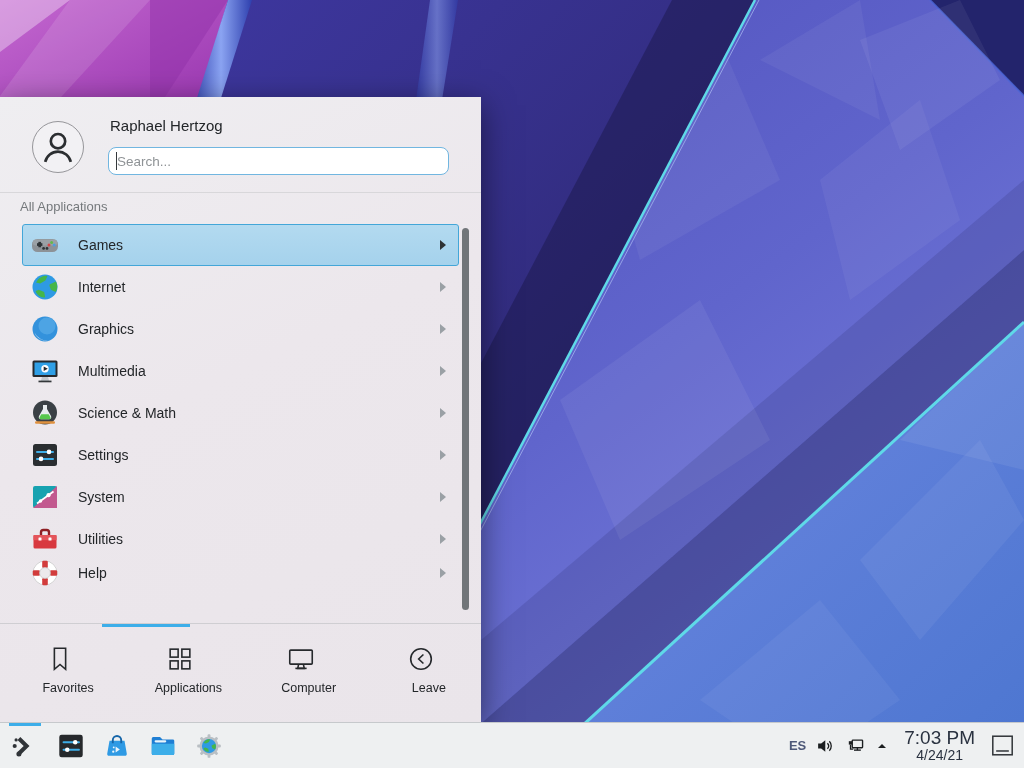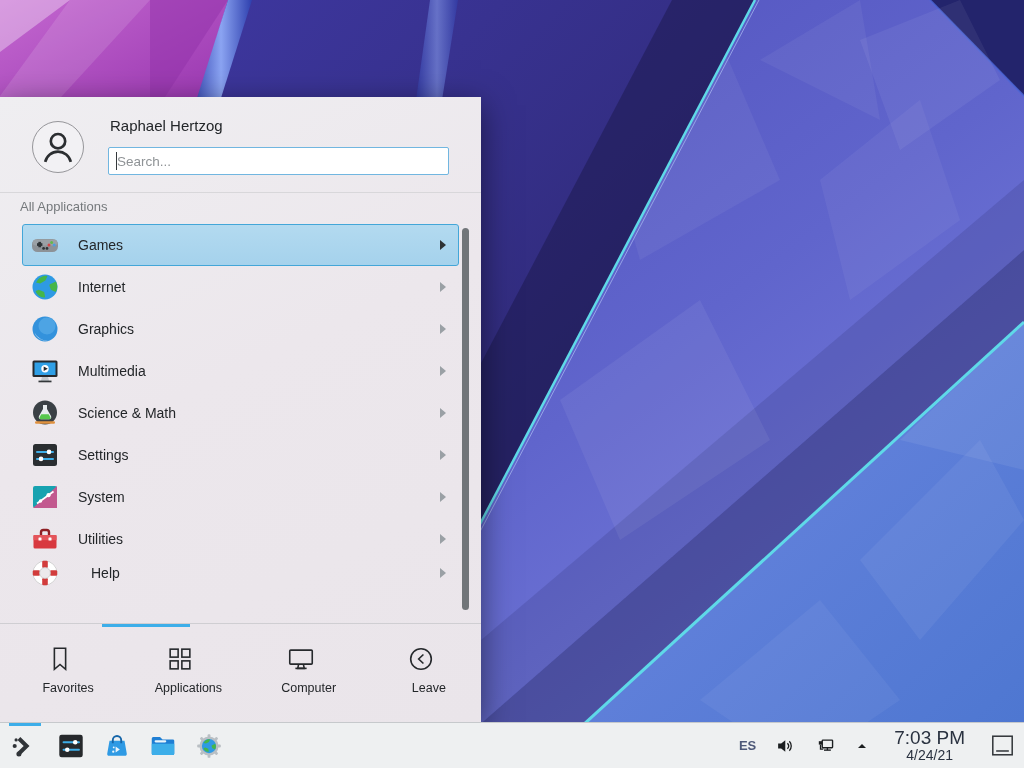--- a/index.html
+++ b/index.html
@@ -12,31 +12,31 @@
     background:linear-gradient(155deg,#efeef1 0%,#ece7ec 45%,#eae5ea 100%);
     box-shadow:0 8px 30px rgba(0,0,0,.5);}
   .launcher-header{position:absolute;left:0;top:0;width:481px;height:96px;
     border-bottom:1px solid #d8d7da;box-sizing:border-box;}
   .avatar{position:absolute;left:32px;top:24px;width:50px;height:50px;border-radius:50%;
     border:1px solid #96969a;background:#f2f1f4;}
   .avatar svg{width:100%;height:100%;}
   .user-name{position:absolute;left:110px;top:20px;font-size:15px;color:#232629;}
   .search-wrap{position:absolute;left:108px;top:50px;width:341px;height:28px;}
   .search-input{box-sizing:border-box;width:100%;height:100%;border:1px solid #71b6e0;
-    border-radius:2px;background:#fff;font-family:inherit;font-size:13.5px;color:#232629;
+    border-radius:8px;background:#fff;font-family:inherit;font-size:13.5px;color:#232629;
     padding:4px 8px;outline:none;}
   .search-input::placeholder{color:#8f9396;}
   .text-caret{position:absolute;left:8px;top:5px;width:1px;height:18px;background:#34383b;}
 
   .section-label{position:absolute;left:20px;top:102px;font-size:13px;color:#75797c;}
 
   .app-list{position:absolute;left:0;top:127px;width:460px;height:399px;overflow:hidden;}
   .app-row{box-sizing:border-box;height:42px;margin:0 1px 0 22px;display:flex;align-items:center;
     border:1px solid transparent;border-radius:3px;padding:0 12px 0 6px;}
-  .app-row:last-child{margin-top:-8px;gap:13px;}
+  .app-row:last-child{margin-top:-8px;}
   .app-row.selected{background:linear-gradient(180deg,#b3daf0,#a5d2ec);border-color:#43a6d8;}
   .app-icon{width:32px;height:32px;flex:0 0 32px;}
   .app-icon svg{width:100%;height:100%;display:block;}
   .app-label{font-size:14px;color:#232629;margin-left:17px;}
   .arrow{margin-left:auto;width:0;height:0;border-top:5px solid transparent;
     border-bottom:5px solid transparent;border-left:6px solid #9aa0a5;}
   .app-row.selected .arrow{border-left-color:#2e3234;}
 
   .scrollbar{position:absolute;right:12px;top:131px;width:7px;height:382px;
     border-radius:3.5px;background:#717579;}
@@ -50,21 +50,21 @@
   .tab-label{margin-top:7px;font-size:12.5px;color:#232629;margin-left:16px;}
 
   
   .taskbar{position:absolute;left:0;bottom:0;width:1024px;height:46px;background:#eef0f1;
     border-top:1px solid #c6c9cc;box-sizing:border-box;display:flex;align-items:center;}
   .task-icons{display:flex;align-items:center;gap:16px;padding-left:10px;}
   .task-icon{position:relative;width:30px;height:30px;}
   .task-icon svg{width:100%;height:100%;display:block;}
   .task-icon.selected::before{content:"";position:absolute;left:-1px;top:-8px;width:32px;height:3px;
     background:#3daee9;}
-  .tray{margin-left:auto;display:flex;align-items:center;gap:18px;}
+  .tray{margin-left:auto;display:flex;align-items:center;gap:8px;}
   .kbd-layout{font-size:13px;font-weight:bold;color:#4d5878;}
   .tray-icon{width:22px;height:22px;}
   .tray-icon svg{width:100%;height:100%;display:block;}
   .tray-icon.small{width:16px;height:16px;}
   .clock{display:flex;flex-direction:column;align-items:center;line-height:1.08;margin:0 4px 0 6px;}
   .clock-time{font-size:19px;color:#2a3240;}
   .clock-date{font-size:14px;color:#2a3240;}
   .show-desktop{width:27px;height:27px;margin:0 8px 0 2px;}
   .show-desktop svg{width:100%;height:100%;display:block;}
 </style>

